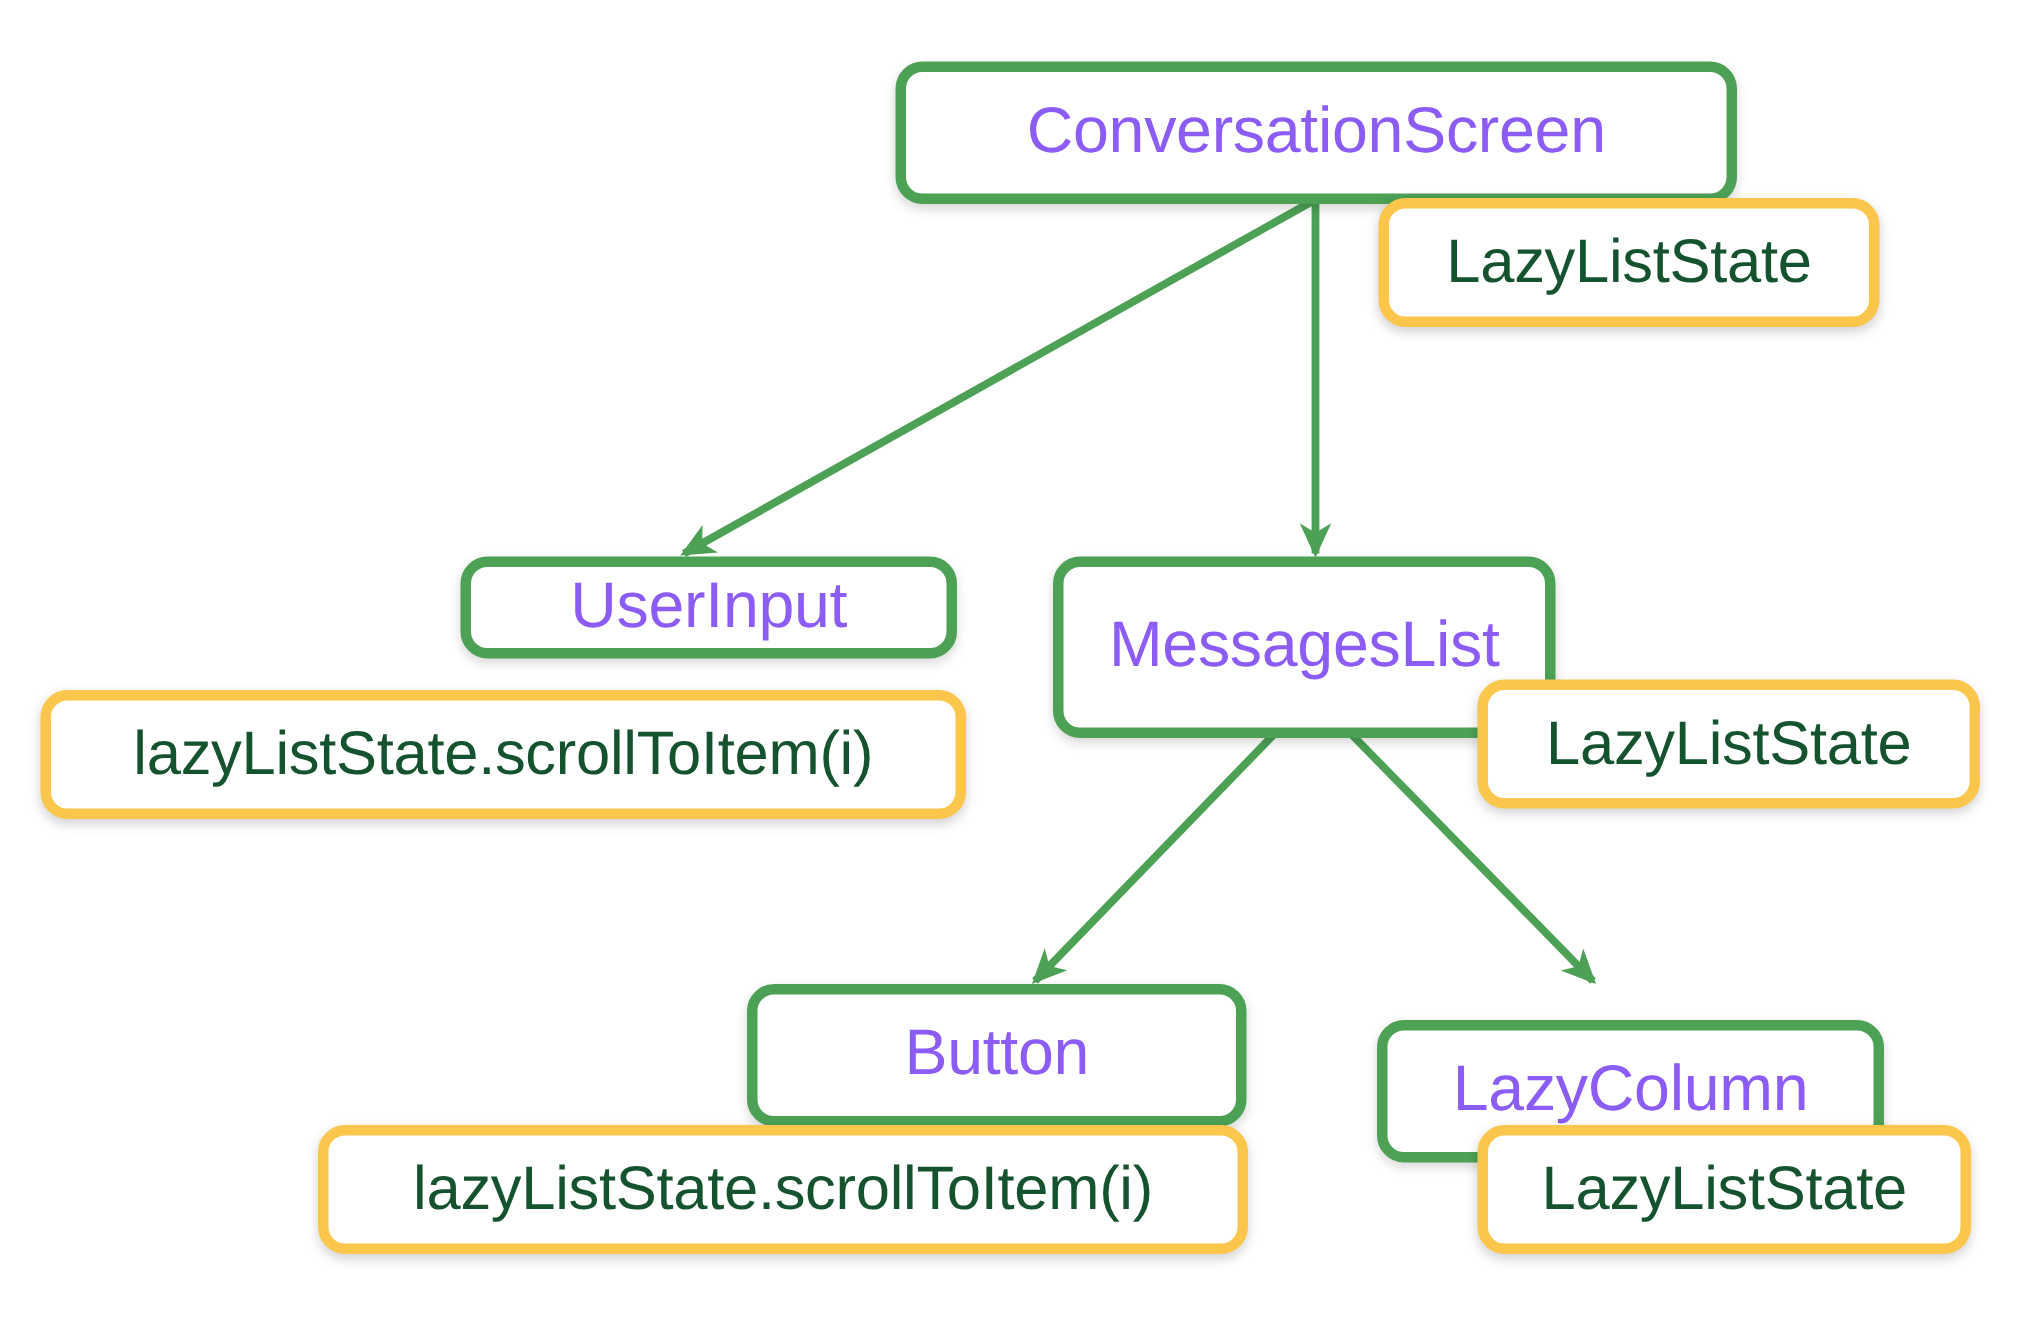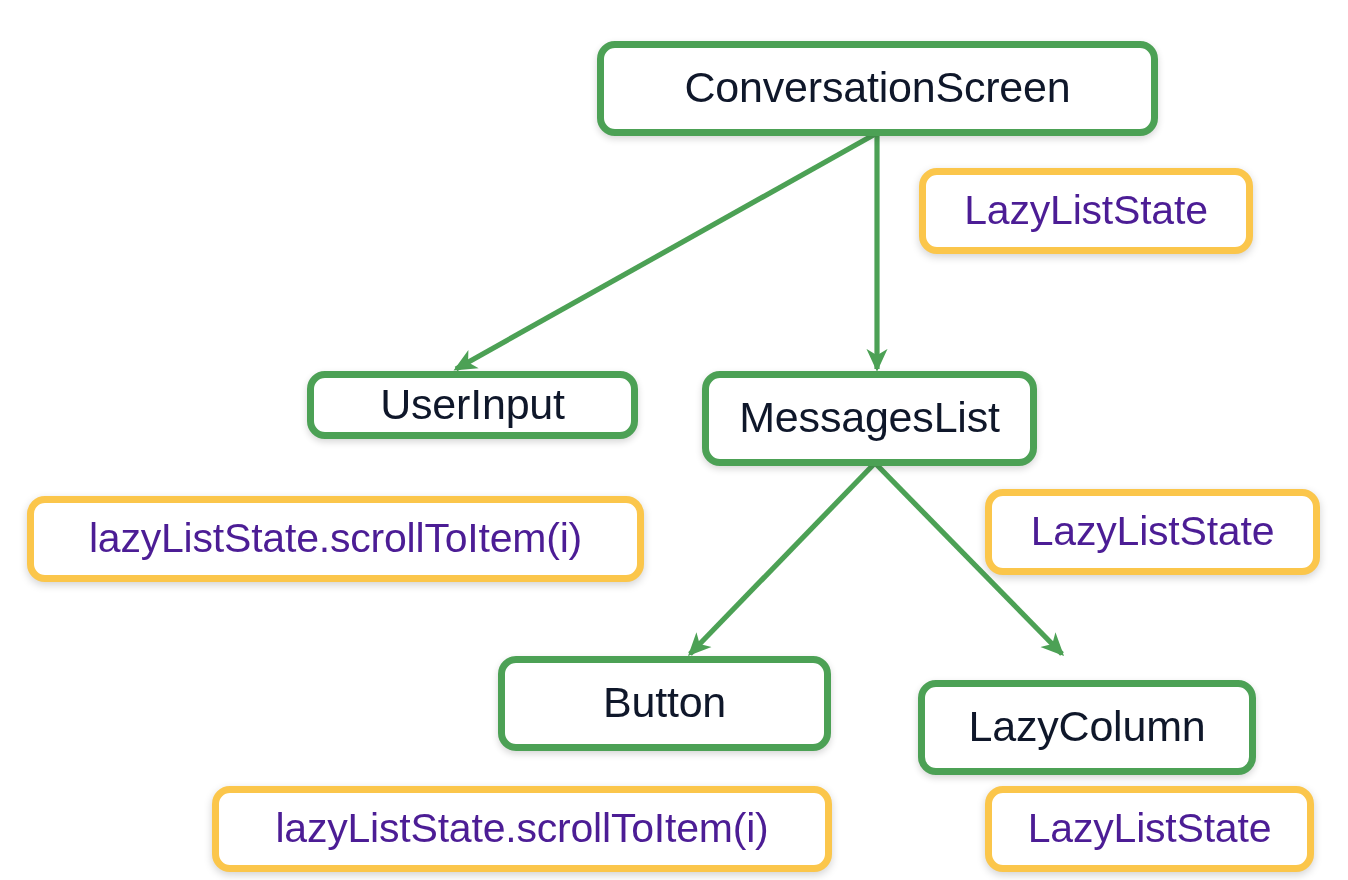--- a/index.html
+++ b/index.html
@@ -41,36 +41,35 @@
     justify-content: center;
     background: #ffffff;
     border-style: solid;
     border-radius: 18px;
     white-space: nowrap;
   }
 
   .node-composable {
     border-width: 7px;
     border-color: #4CA155;
-    color: #0f172a;
+    color: #8b5cf6;
     font-size: 43px;
     letter-spacing: -0.2px;
     z-index: 2;
     box-shadow: 0 3px 7px rgba(0,0,0,0.16);
   }
 
   .node-state {
     border-width: 7px;
     border-color: #FBC64B;
-    color: #4c1d95;
+    color: #14532d;
     font-size: 41px;
     letter-spacing: -0.2px;
     z-index: 3;
     box-shadow: 0 3px 8px rgba(0,0,0,0.18);
-    margin-top: 36px;
   }
 
   .node-label {
     display: block;
     line-height: 1;
     transform: translateY(-1px);
   }
 </style>
 </head>
 <body>
@@ -102,21 +101,21 @@
   </div>
 
   <div class="node node-composable" style="left:307px; top:371px; width:331px; height:68px;">
     <span class="node-label">UserInput</span>
   </div>
 
   <div class="node node-state" style="left:27px; top:460px; width:617px; height:86px;">
     <span class="node-label">lazyListState.scrollToItem(i)</span>
   </div>
 
-  <div class="node node-composable" style="left:702px; top:371px; width:335px; height:95px;">
+  <div class="node node-composable" style="left:702px; top:371px; width:335px; height:121px;">
     <span class="node-label">MessagesList</span>
   </div>
 
   <div class="node node-state" style="left:985px; top:453px; width:335px; height:86px;">
     <span class="node-label">LazyListState</span>
   </div>
 
   <div class="node node-composable" style="left:498px; top:656px; width:333px; height:95px;">
     <span class="node-label">Button</span>
   </div>

